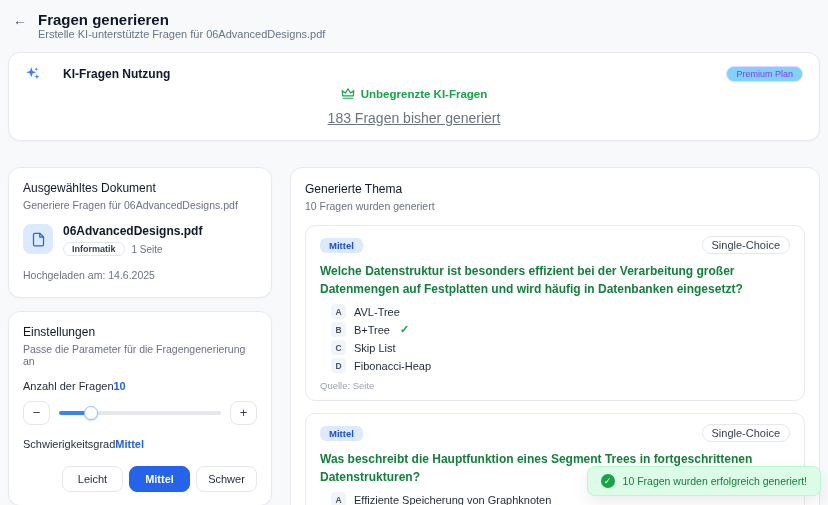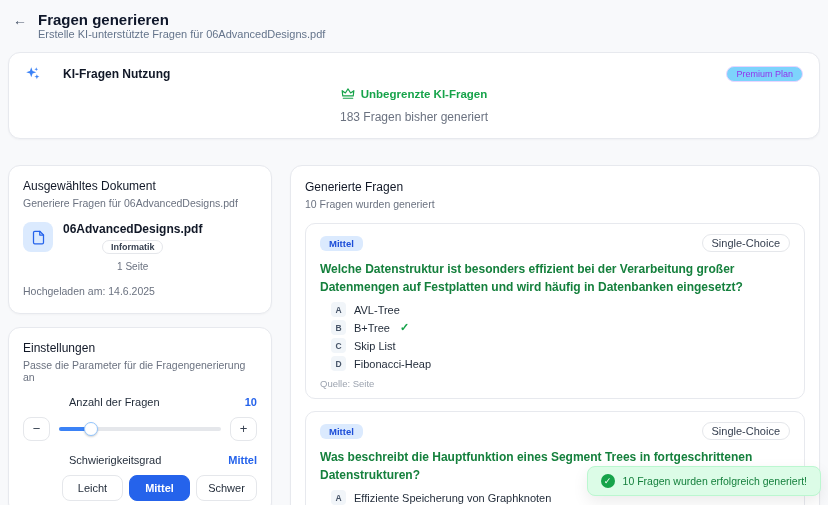--- a/index.html
+++ b/index.html
@@ -17,55 +17,55 @@
 
   
   .usage-card { margin:2px 8px 0; background:#fff; border:1px solid #e7e9ee; border-radius:12px;
     padding:13px 16px 14px; box-shadow:0 1px 2px rgba(16,24,40,.04); }
   .usage-head { display:flex; justify-content:space-between; align-items:flex-start; }
   .usage-title { display:flex; gap:23px; align-items:center; font-size:12px; font-weight:bold; color:#111827; }
   .plan-badge { font-size:9px; color:#9333ea; border:1px solid #e9d5ff; background:#7dd3fc;
     border-radius:999px; padding:2px 9px; }
   .usage-center { text-align:center; margin-top:4px; }
   .unlimited { color:#16a34a; font-size:11.5px; font-weight:bold; display:inline-flex; gap:6px; align-items:flex-end; }
-  .count-text { font-size:12px; color:#6b7280; margin-top:6px; }
+  .count-text { font-size:14px; color:#6b7280; margin-top:6px;text-decoration:underline; }
 
   
   .main { display:flex; gap:18px; margin:26px 8px 0; align-items:flex-start; }
   .left-col { width:264px; flex:none; display:flex; flex-direction:column; gap:13px; }
   .card { background:#fff; border:1px solid #e7e9ee; border-radius:12px; padding:13px 14px;
     box-shadow:0 1px 2px rgba(16,24,40,.03); }
   .card-title { font-size:12px; font-weight:normal; color:#111827; }
   .card-sub { font-size:10.5px; color:#6b7280; margin-top:4px; }
 
   
   .file-row { display:flex; gap:10px; margin-top:13px; align-items:flex-start; }
   .file-icon-box { width:30px; height:30px; flex:none; border-radius:8px; background:#dbeafe;
     display:flex; align-items:center; justify-content:center; }
   .file-name { font-size:12px; font-weight:bold; color:#111827; }
-  .file-meta { display:flex; gap:7px; align-items:center; margin-top:4px;flex-direction:column; }
+  .file-meta { display:flex; gap:7px; align-items:center; margin-top:4px; }
   .subject-badge { font-size:9px; font-weight:bold; border:1px solid #e5e7eb; border-radius:999px;
     padding:1px 8px; color:#374151; background:#fff; }
   .page-count { font-size:10px; color:#6b7280; }
   .doc-info { font-size:10.5px; color:#6b7280; margin-top:11px; line-height:1.6; }
 
   
-  .setting-label-row { display:flex; justify-content:space-between; align-items:center; margin-top:13px;margin-left:46px; }
+  .setting-label-row { display:flex; justify-content:flex-start; align-items:center; margin-top:13px; }
   .setting-label { font-size:11px; color:#1f2937; }
   .blue-val { font-size:11px; color:#2563eb; font-weight:bold; }
   .slider-row { display:flex; gap:9px; align-items:center; margin-top:9px; }
   .step-btn { width:27px; height:24px; flex:none; border:1px solid #e5e7eb; background:#fff; border-radius:8px;
     font-size:13px; color:#374151; display:flex; align-items:center; justify-content:center; cursor:pointer; }
   .slider { flex:1; position:relative; height:14px; cursor:pointer; }
   .slider-track { position:absolute; top:5px; left:0; right:0; height:4px; background:#e5e7eb; border-radius:2px; }
   .slider-fill { position:absolute; top:5px; left:0; height:4px; background:#3b82f6; border-radius:2px; }
   .slider-thumb { position:absolute; top:0; width:14px; height:14px; background:#fff;
     border:1.5px solid #93c5fd; border-radius:50%; transform:translateX(-50%);
     box-shadow:0 1px 2px rgba(0,0,0,.18); }
-  .diff-row { display:flex; gap:6px; margin-top:9px;padding-left:39px; }
+  .diff-row { display:flex; gap:6px; margin-top:16px;padding-left:39px; }
   .diff-btn { flex:1; height:26px; border:1px solid #e5e7eb; border-radius:8px; background:#fff;
     font-size:11px; color:#1f2937; display:flex; align-items:center; justify-content:center; cursor:pointer; }
   .diff-btn.selected { background:#2563eb; border-color:#2563eb; color:#fff; font-weight:bold; }
 
   
   .right-panel { flex:1; background:#fff; border:1px solid #e7e9ee; border-radius:12px;
     padding:14px 14px 20px; min-height:460px; box-shadow:0 1px 2px rgba(16,24,40,.03); }
   .q-list { display:flex; flex-direction:column; gap:12px; margin-top:13px; }
   .q-card { border:1px solid #e7e9ee; border-radius:10px; padding:10px 14px 9px; background:#fff; }
   .q-head { display:flex; justify-content:space-between; align-items:center; min-height:16px; }
@@ -182,21 +182,21 @@
       <div class="diff-row">
         <button class="diff-btn">Leicht</button>
         <button class="diff-btn selected">Mittel</button>
         <button class="diff-btn">Schwer</button>
       </div>
 
     </div>
   </div>
 
   <div class="right-panel">
-    <div class="card-title">Generierte Fragen</div>
+    <div class="card-title">Generierte Thema</div>
     <div class="card-sub">10 Fragen wurden generiert</div>
     <div class="q-list">
   <div class="q-card">
     <div class="q-head">
       <span class="diff-pill">Mittel</span>
       <span class="type-pill">Single-Choice</span>
     </div>
     <div class="q-text">Welche Datenstruktur ist besonders effizient bei der Verarbeitung großer Datenmengen auf Festplatten und wird häufig in Datenbanken eingesetzt?</div>
     <div class="opts">
             <div class="opt-row">

